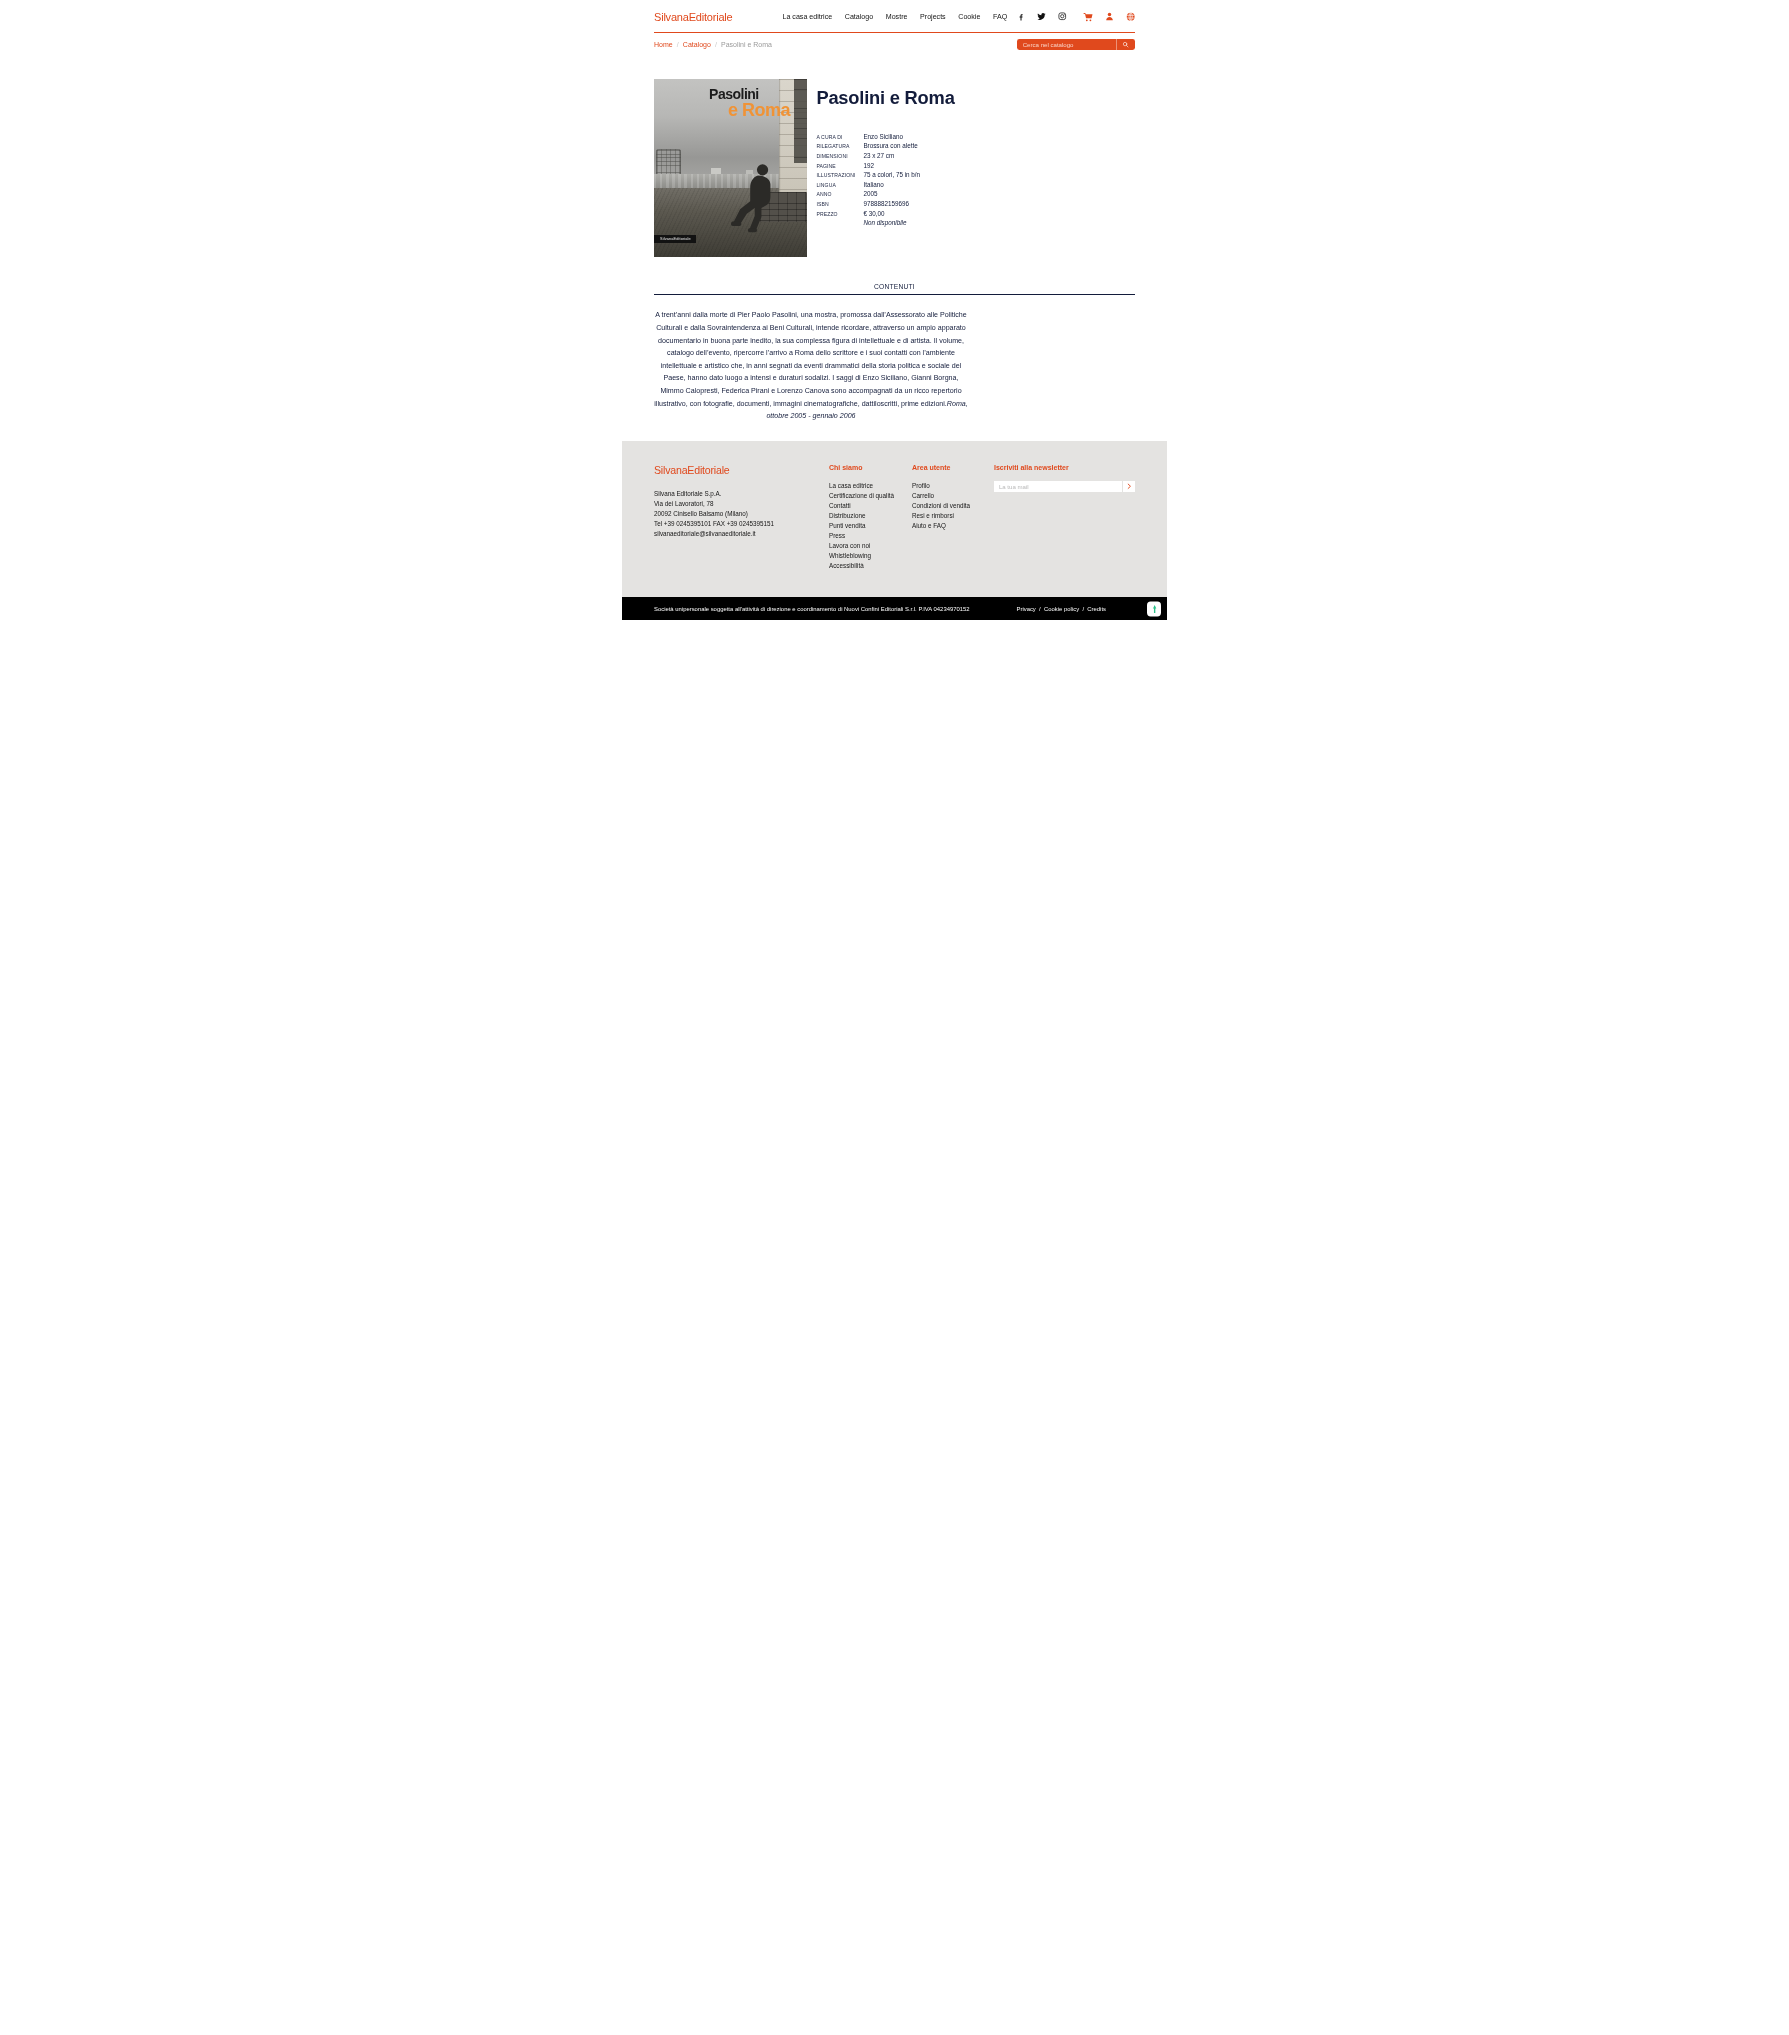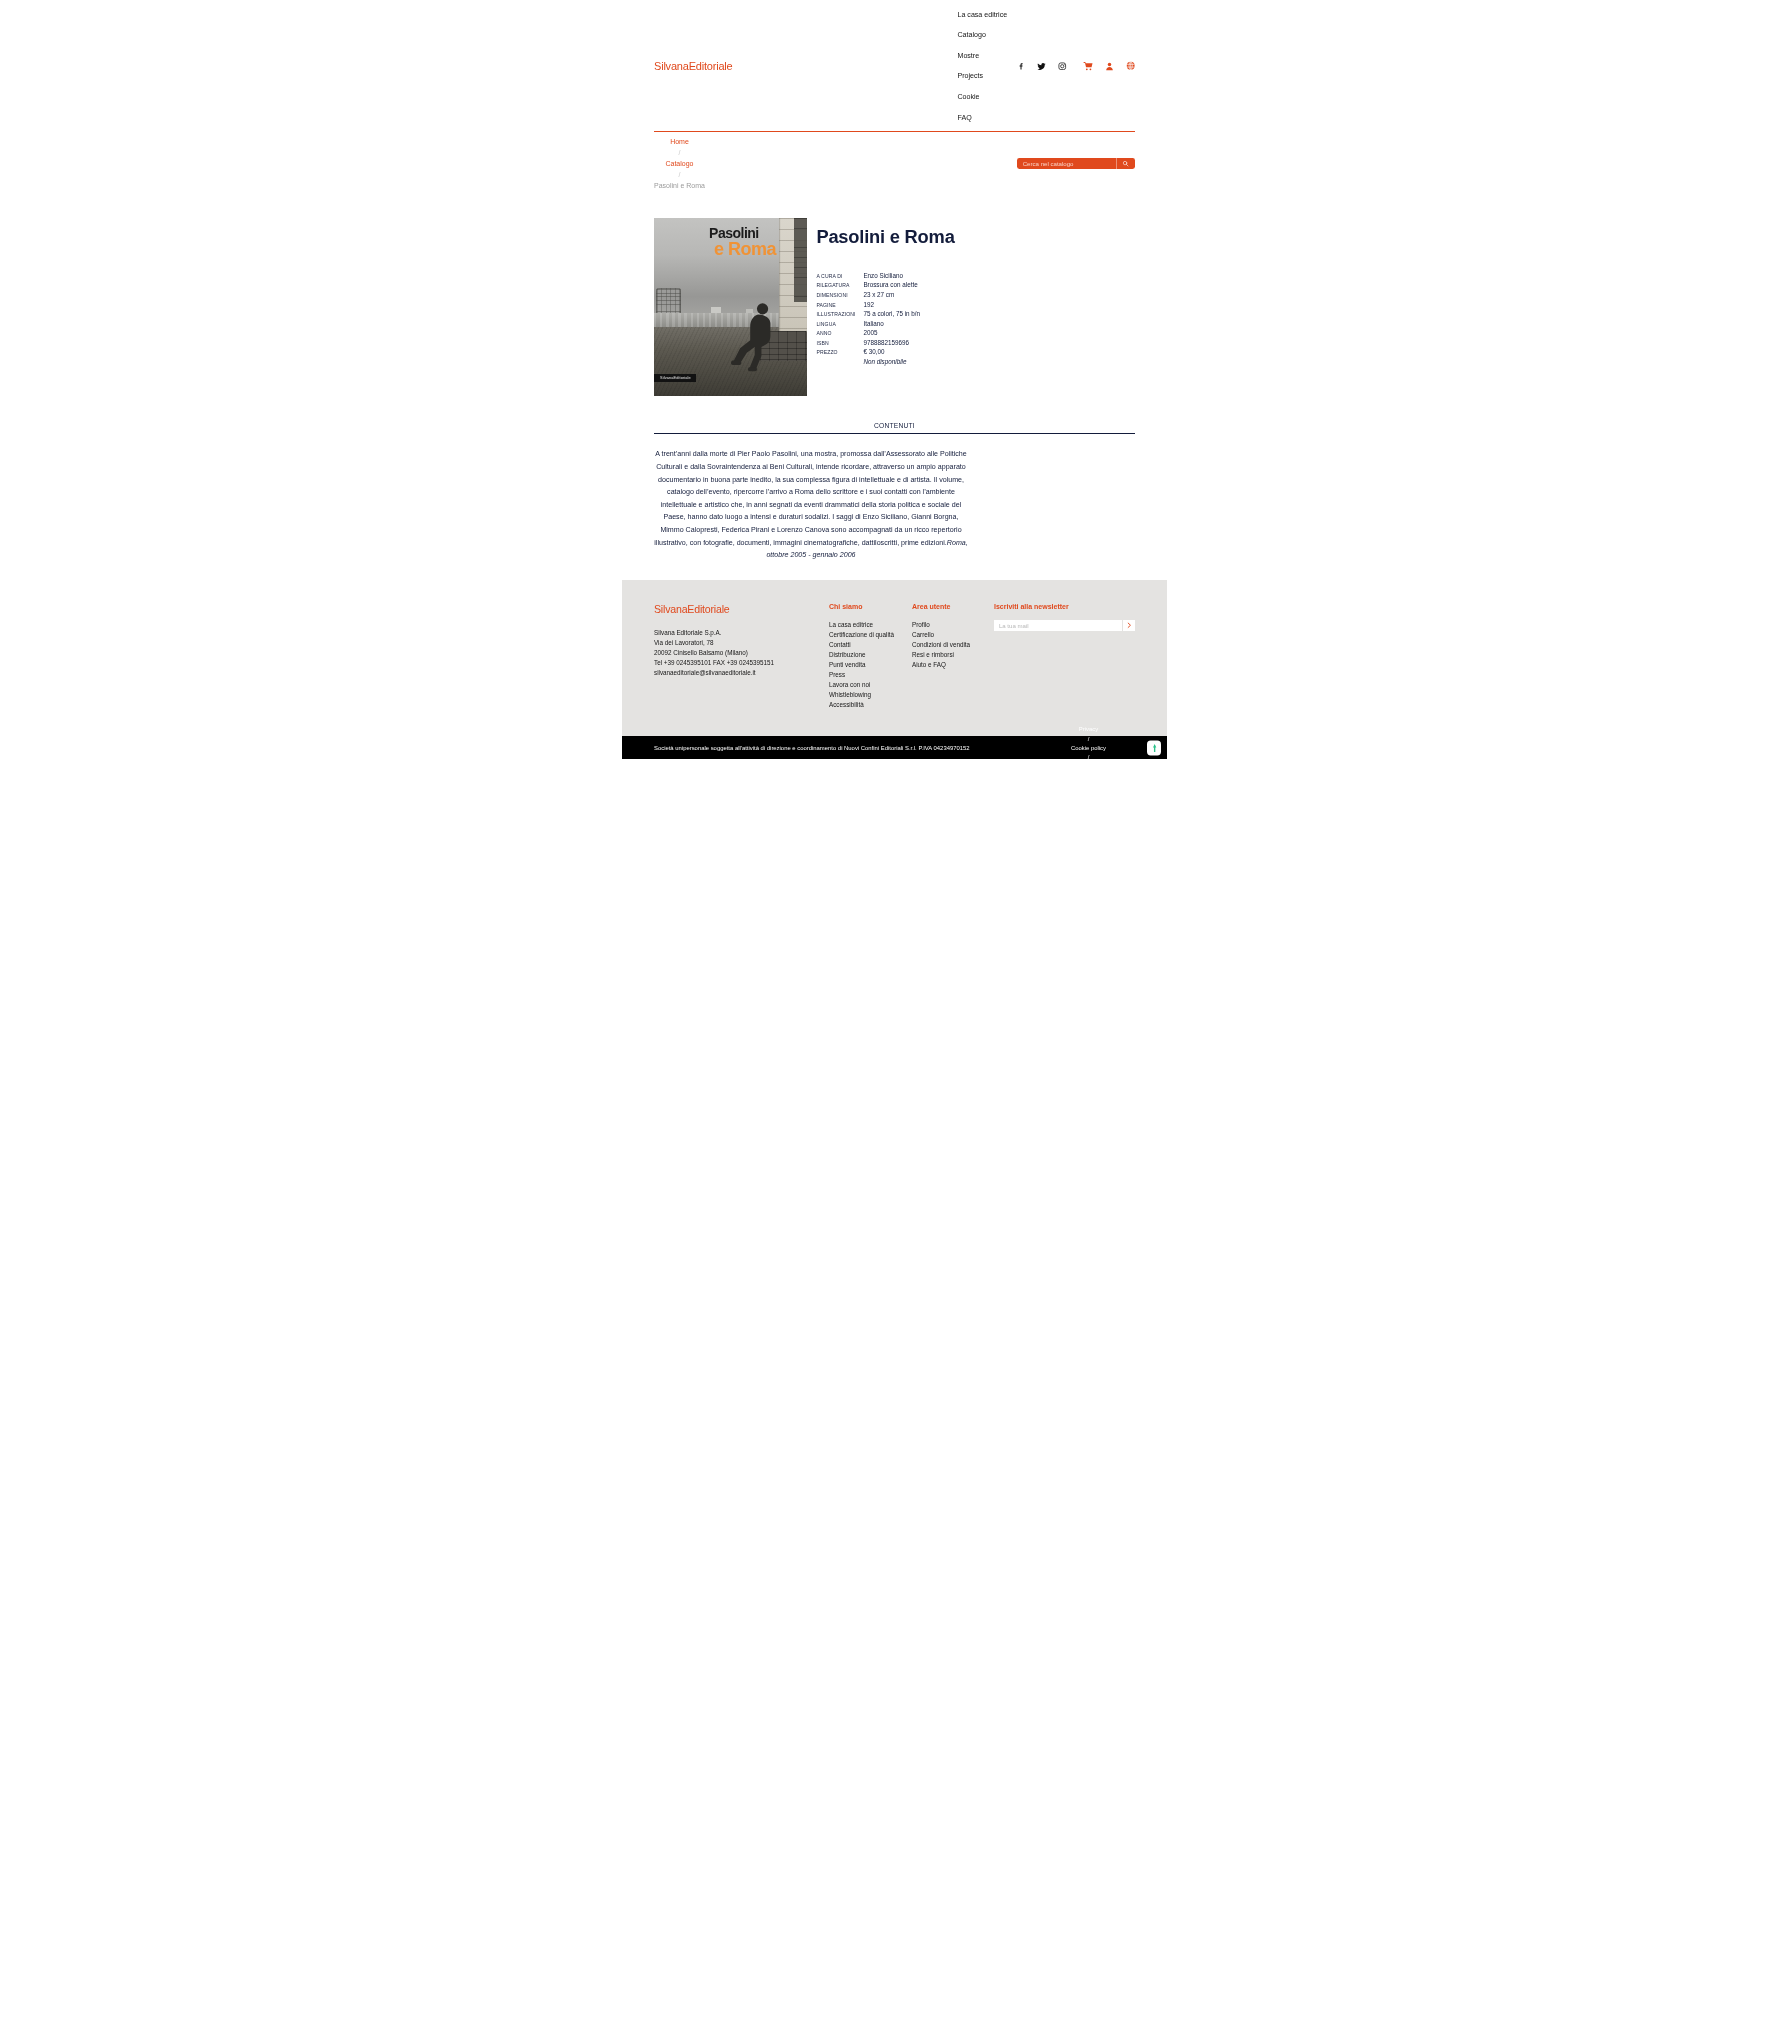--- a/index.html
+++ b/index.html
@@ -1,19 +1,19 @@
 <!DOCTYPE html>
 <html lang="it" style="font-size:6.5px"><head>
 <meta charset="utf-8">
 <title>Pasolini e Roma — SilvanaEditoriale</title>
 <style>
   * { box-sizing: border-box; margin: 0; padding: 0; }
   html { background:#fff; }
   body { width:545px; margin:0 auto; font-family:"Liberation Sans", sans-serif; color:#131c3b; background:#fff; }
-  ul { list-style:none;flex-direction:column; }
+  ul { list-style:none; }
   .wrap { padding-left:32px; padding-right:32px; }
 
   
   .header-row { display:flex; align-items:center; padding-top:10.6px; }
   .logo { font-size:11px; font-weight:500; letter-spacing:-0.2px; color:#e0491d; margin-right:auto; cursor:pointer; }
   .main-nav ul { display:flex; gap:12.6px; font-size:7.1px; color:#141414; }
   .main-nav li { cursor:pointer; white-space:nowrap; }
   .header-icons { display:flex; align-items:center; gap:11.8px; margin-left:10.2px; }
   .hicon { display:inline-flex; align-items:center; justify-content:center; cursor:pointer; }
   .hicon svg { display:block; }
@@ -59,21 +59,21 @@
          background:repeating-linear-gradient(to bottom, rgba(118,112,100,.38) 0 0.8px, transparent 0.8px 11px); }
   .wallRdark { position:absolute; right:0; top:0; width:8.5%; height:47%; background:#4c4a44; opacity:.88;
          background-image:repeating-linear-gradient(to bottom, rgba(0,0,0,.35) 0 0.8px, transparent 0.8px 9.8px); }
   .rubble { position:absolute; right:0; top:63.5%; width:31%; height:17%; background:#53504a;
          background-image:repeating-linear-gradient(to bottom, rgba(0,0,0,.3) 0 0.8px, transparent 0.8px 5.7px),
                           repeating-linear-gradient(to right, rgba(0,0,0,.22) 0 0.8px, transparent 0.8px 9px);
          border-radius:1.2px; }
   .man { position:absolute; right:13.5%; top:46.5%; height:41%; fill:#2b2a27; }
   .cover-title { position:absolute; left:36%; top:5.2%; font-weight:700; line-height:.98; letter-spacing:-0.5px; }
   .ct1 { display:block; font-size:14px; color:#1c1c1c; }
-  .ct2 { display:block; font-size:18px; color:#f09336; margin-left:5px; }
+  .ct2 { display:block; font-size:18px; color:#f09336; margin-left:19px; }
   .cover-pub { position:absolute; left:0; bottom:8%; background:#121212; color:#e8e8e8;
          font-size:3.9px; letter-spacing:0.1px; padding:1.6px 4.9px 1.6px 6.1px; }
 
   .info h1 { font-size:18.3px; font-weight:700; letter-spacing:-0.2px; color:#131c3b; margin-top:8.1px; }
   .details { margin-top:23.6px; }
   .details .row { display:flex; align-items:baseline; margin-bottom:2.6px; }
   .details .lbl { flex:none; width:47px; font-size:5.1px; letter-spacing:0.1px; color:#1d2542; }
   .details .val { font-size:6.3px; color:#131c3b; }
   .availability { margin-left:47px; font-size:6.3px; font-style:italic; margin-top:0.8px; }
 

